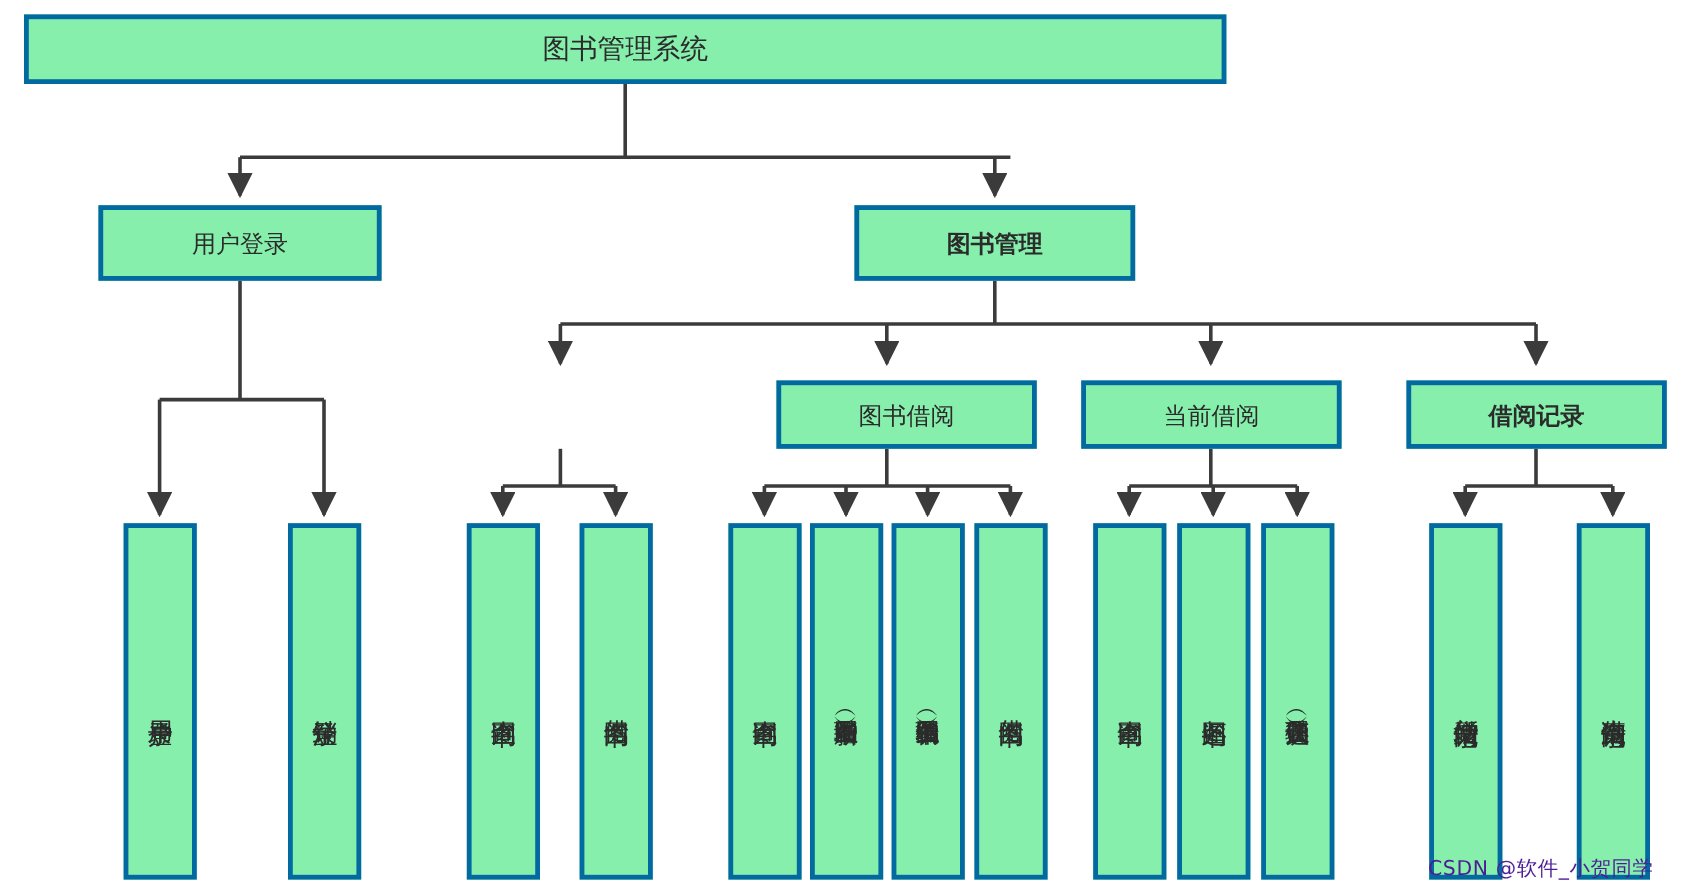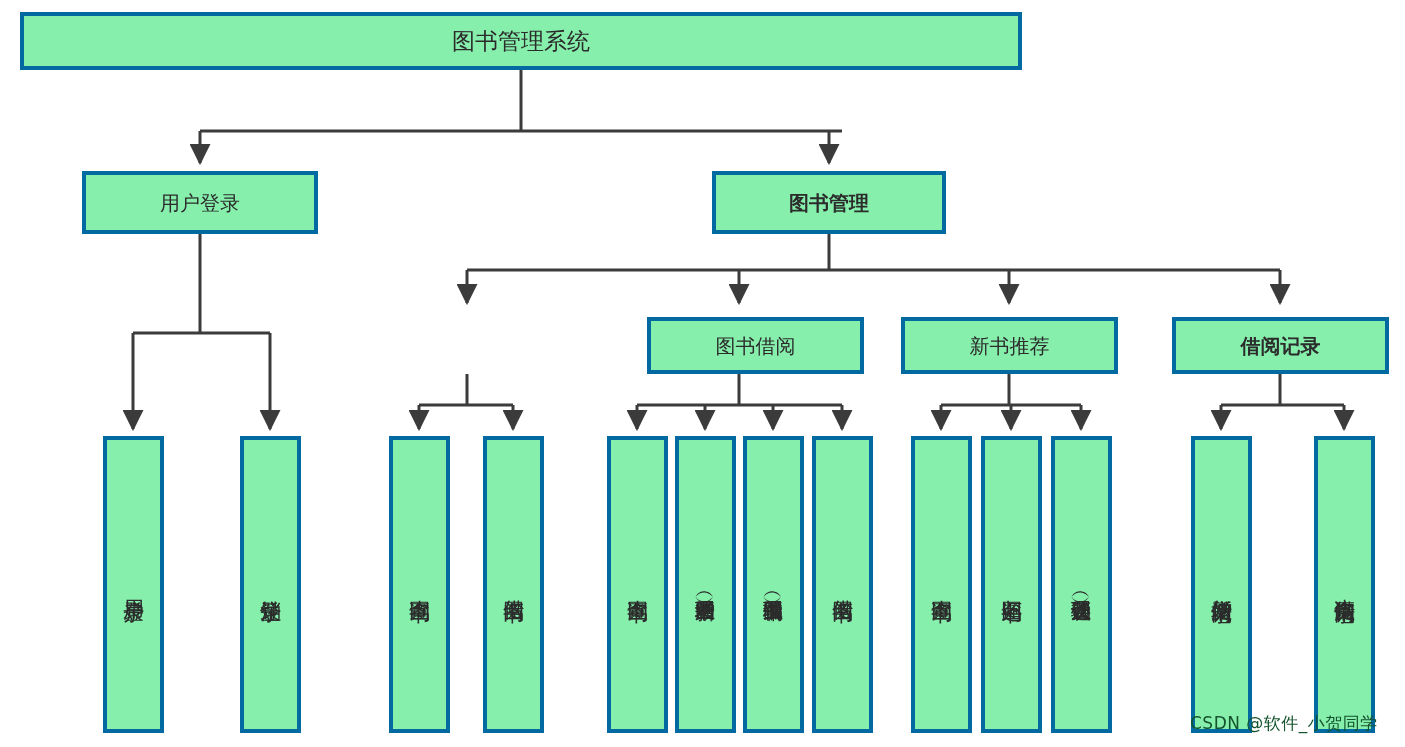--- a/index.html
+++ b/index.html
@@ -69,21 +69,21 @@
   .leaf.leaf-tall .node-label {
     font-size: 20px;
     line-height: 1.1;
     letter-spacing: 0px;
   }
   .watermark {
     position: absolute;
     left: 1190px;
     top: 712px;
     font-size: 17px;
-    color: #14532d;
+    color: #4c1d95;
     white-space: nowrap;
     letter-spacing: 0.5px;
   }
 </style>
 </head>
 <body>
 
 <div id="canvas">
 
   <svg id="connectors" viewBox="0 0 1405 747" xmlns="http://www.w3.org/2000/svg">
@@ -147,21 +147,21 @@
   <div class="node lvl-mid" style="left:712px; top:171px; width:234px; height:63px;font-weight:bold;">
     <span class="node-label">图书管理</span>
   </div>
 
 
   <div class="node lvl-mid" style="left:647px; top:317px; width:217px; height:57px;">
     <span class="node-label">图书借阅</span>
   </div>
 
   <div class="node lvl-mid" style="left:901px; top:317px; width:217px; height:57px;">
-    <span class="node-label">新书推荐</span>
+    <span class="node-label">当前借阅</span>
   </div>
 
   <div class="node lvl-mid" style="left:1172px; top:317px; width:217px; height:57px;font-weight:bold;">
     <span class="node-label">借阅记录</span>
   </div>
 
   <div class="node leaf" style="left:103px; top:436px; width:61px; height:297px;">
     <span class="node-label">用户登录</span>
   </div>
 

